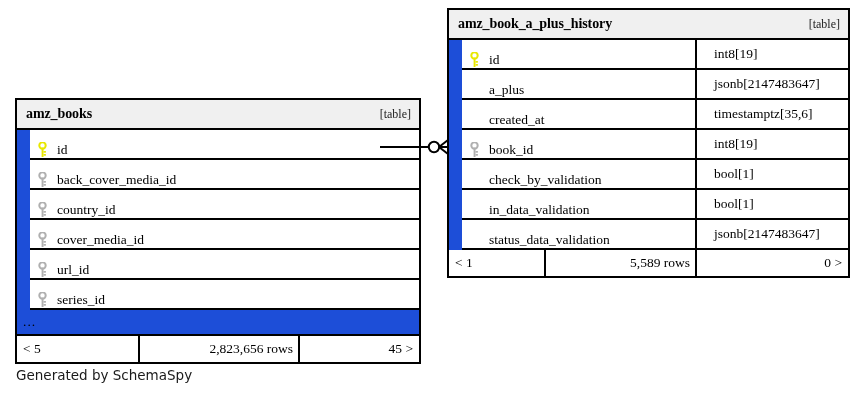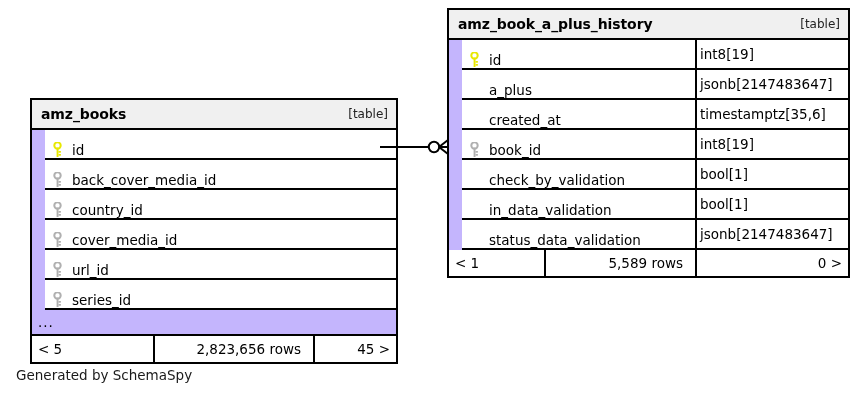--- a/index.html
+++ b/index.html
@@ -18,22 +18,23 @@
 
   .canvas {
     position: absolute;
     inset: 0;
   }
 
   
   .tbl {
     position: absolute;
     border: 2px solid #000000;
-    background: #c4b5fd;
-    box-sizing: border-box;
+    background: #1d4ed8;
+    box-sizing: border-box;
+    font-family: Liberation Serif, serif;
   }
 
   .tbl-header {
     display: flex;
     align-items: center;
     justify-content: space-between;
     background: #f0f0f0;
     border-bottom: 2px solid #000000;
     box-sizing: border-box;
     height: 30px;
@@ -78,21 +79,21 @@
     flex: 1 1 auto;
     font-size: 13.5px;
     color: #000000;
     padding-left: 5px;
     white-space: nowrap;
     overflow: hidden;
   }
   .col-type {
     font-size: 13.5px;
     color: #000000;
-    padding-left: 3px;
+    padding-left: 17px;
     white-space: nowrap;
     box-sizing: border-box;
     border-left: 2px solid #000000;
     height: 100%;
     display: flex;
     align-items: center;
   }
 
   .ellipsis-row {
     display: flex;
@@ -118,21 +119,21 @@
   .foot-cell {
     display: flex;
     align-items: center;
     font-size: 13.5px;
     color: #000000;
     height: 100%;
     box-sizing: border-box;
     white-space: nowrap;
   }
   .foot-left { justify-content: flex-start; padding-left: 6px; }
-  .foot-mid  { justify-content: flex-end; padding-right: 12px; border-left: 2px solid #000000; }
+  .foot-mid  { justify-content: flex-end; padding-right: 5px; border-left: 2px solid #000000; }
   .foot-right{ justify-content: flex-end; padding-right: 6px; border-left: 2px solid #000000; }
 
   
   .key-icon { display: block; }
 
   
   .connector {
     position: absolute;
     pointer-events: none;
   }
@@ -143,21 +144,21 @@
     font-size: 13.5px;
     color: #1a1a1a;
     white-space: nowrap;
   }
 </style>
 </head>
 <body>
 
 <div class="canvas">
 
-  <div class="tbl" id="tbl-amz-books" style="left:30px; top:98px; width:368px;">
+  <div class="tbl" id="tbl-amz-books" style="left:15px; top:98px; width:406px;">
 
     <div class="tbl-header">
       <span class="tbl-title">amz_books</span>
       <span class="tbl-tag">[table]</span>
     </div>
 
     <div class="col-row">
       <span class="col-keycell">
         <svg class="key-icon" width="9" height="16" viewBox="0 0 9 16">
           <circle cx="4.5" cy="3.5" r="3.2" fill="none" stroke="#e8e800" stroke-width="2"></circle>

